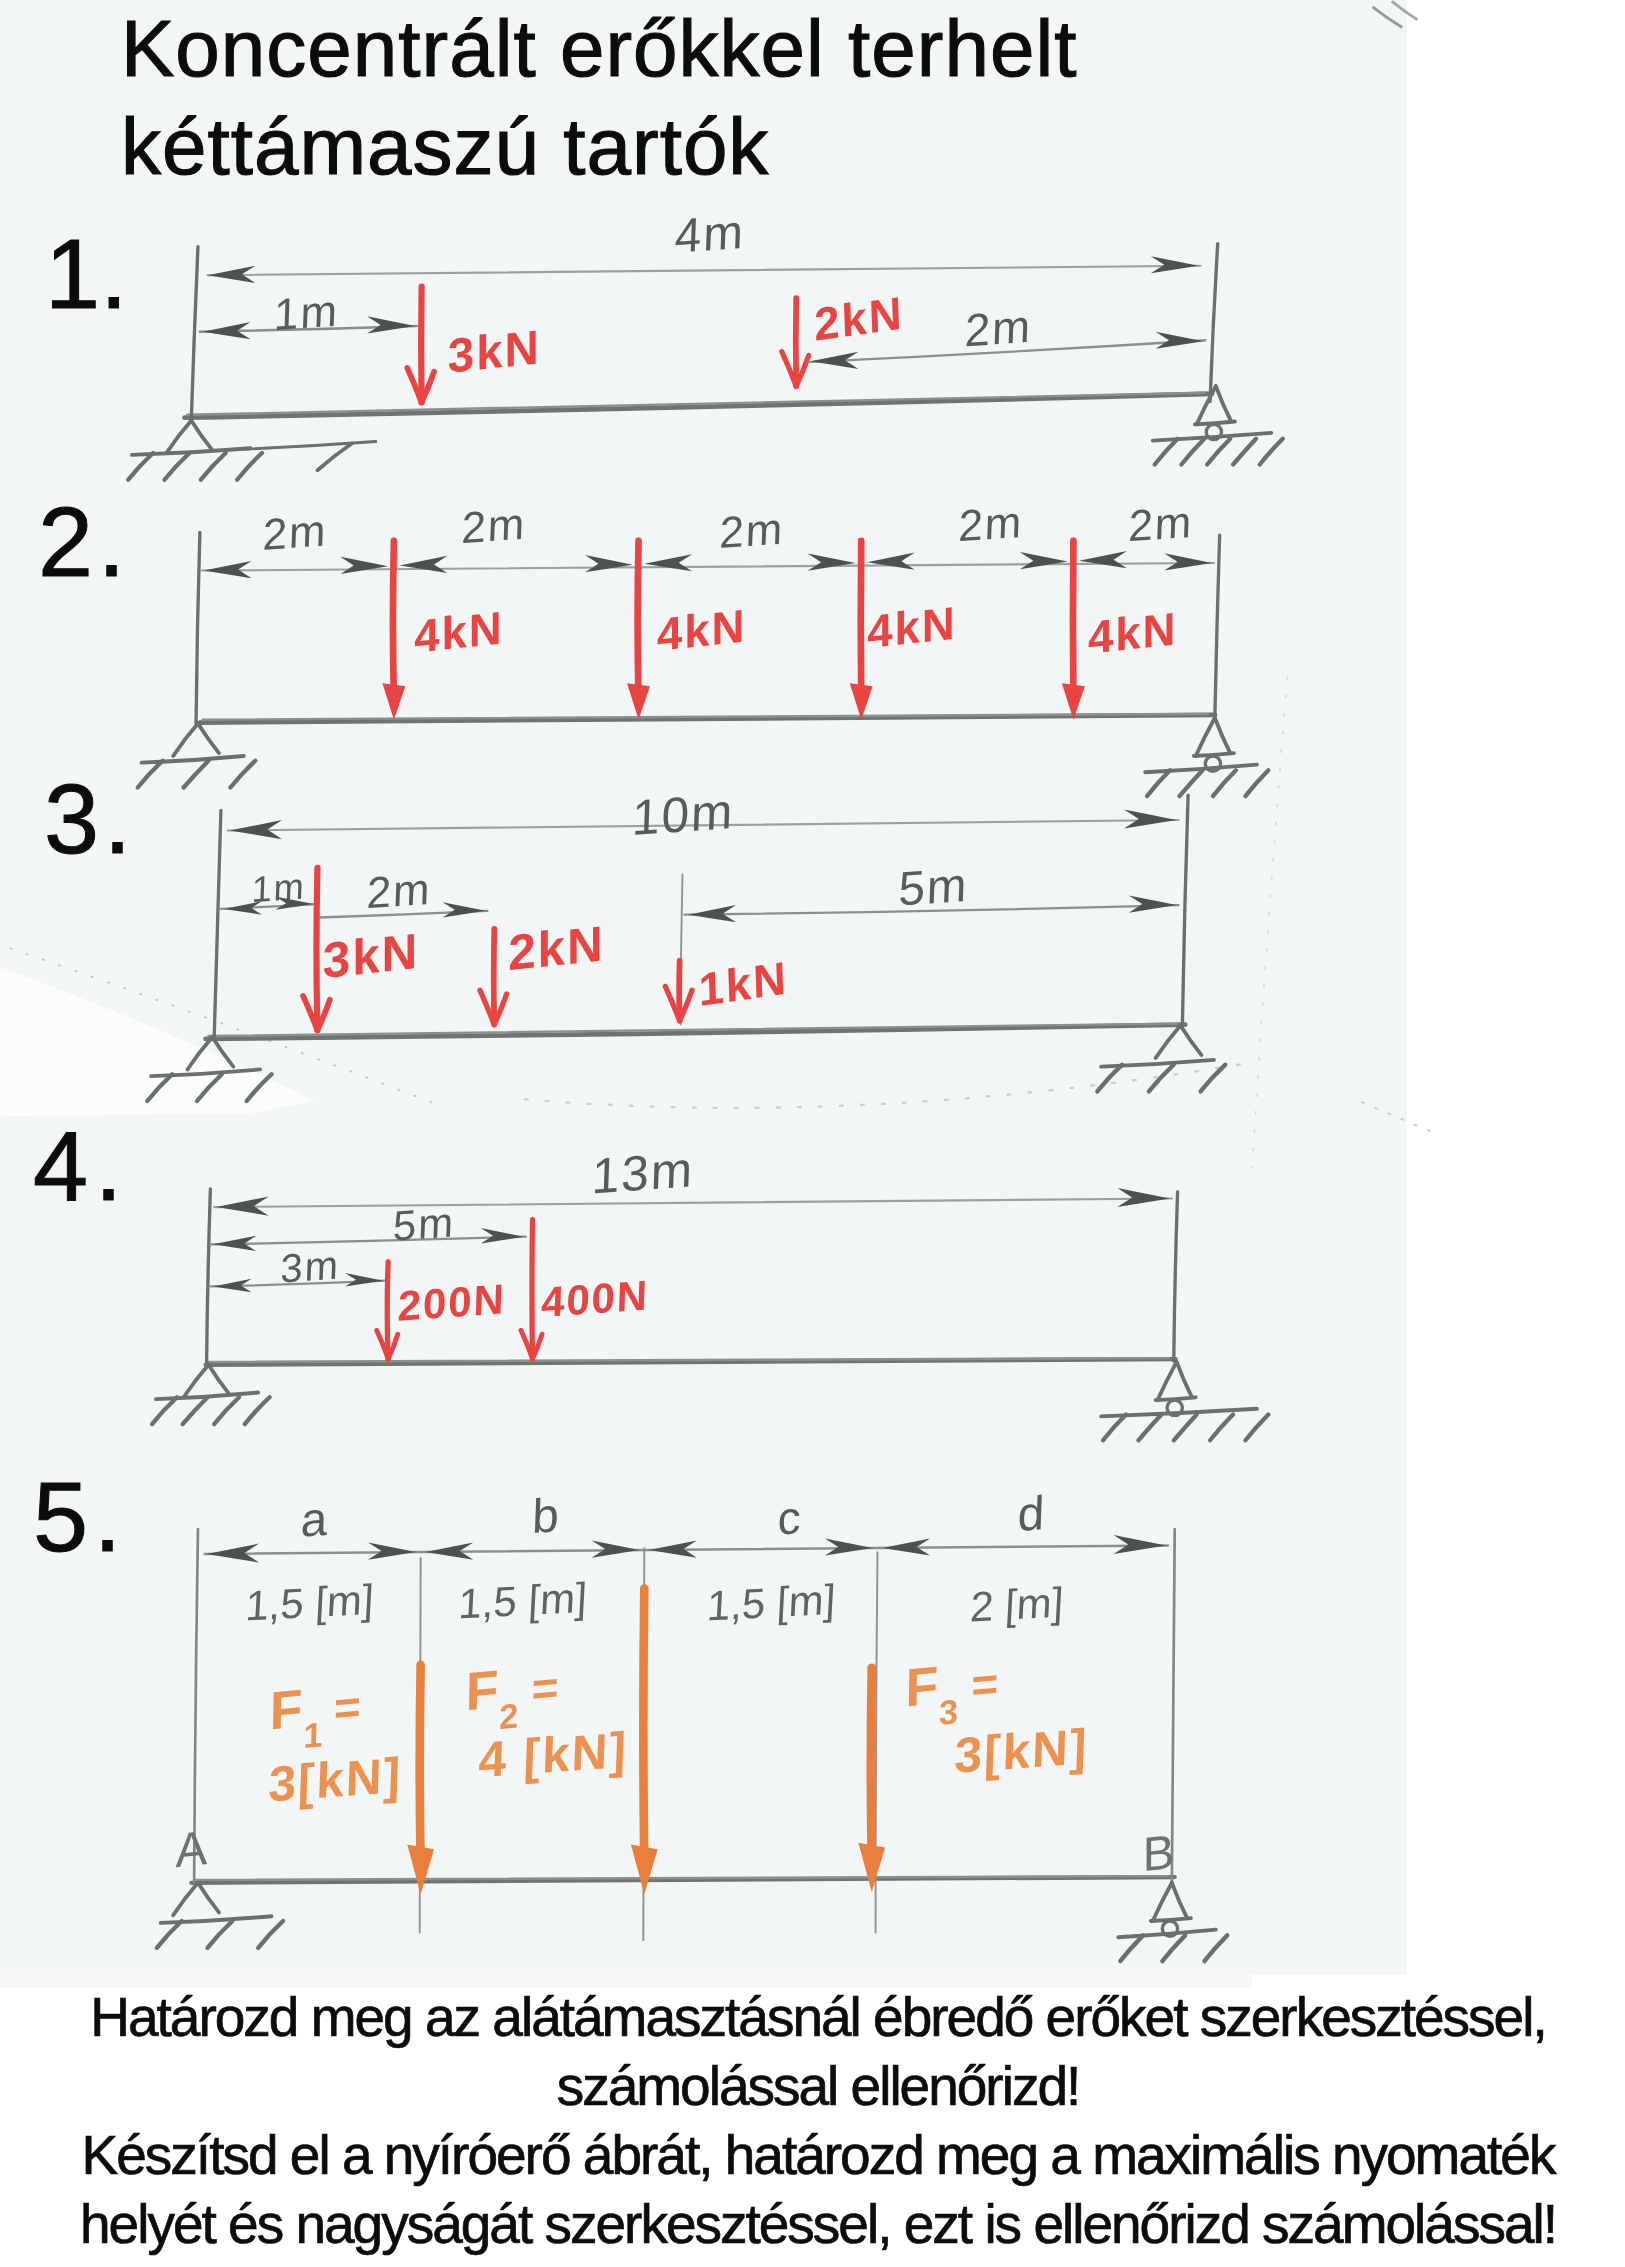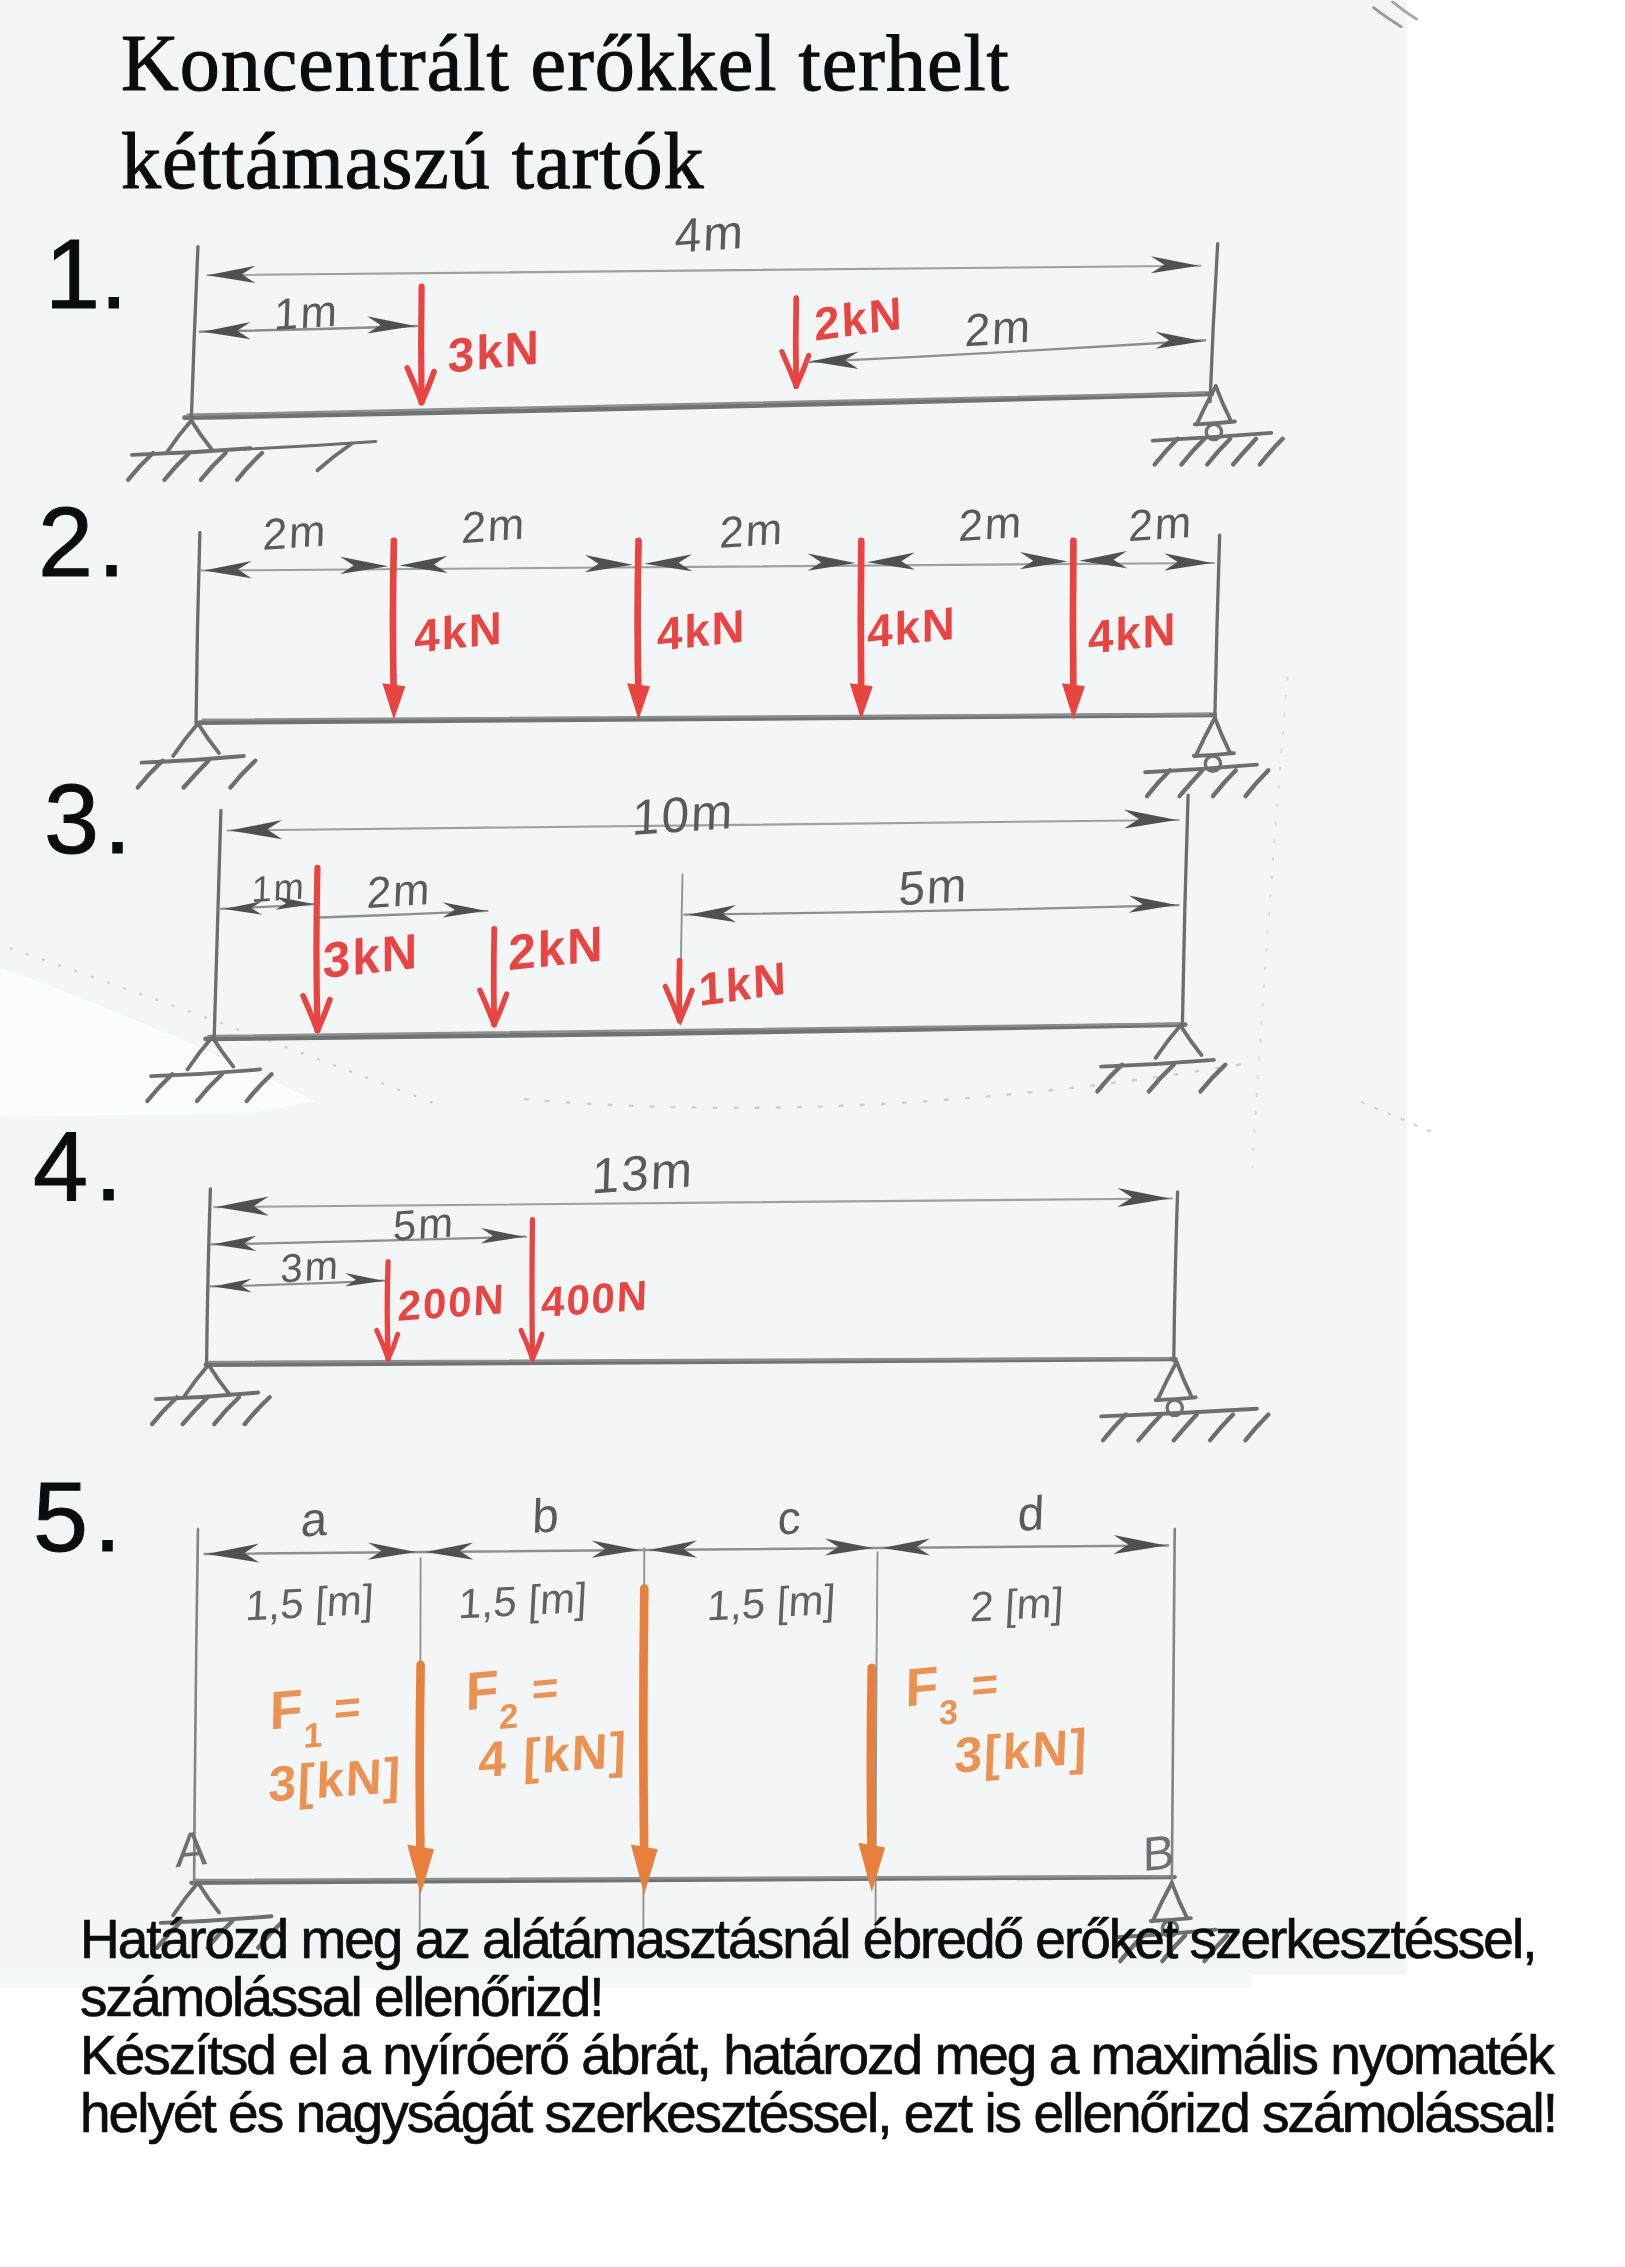--- a/index.html
+++ b/index.html
@@ -539,27 +539,27 @@
         <path d="M1226,1970 Q1233,1989 1242,2007" stroke="#6b706f" stroke-width="4" fill="none" stroke-linecap="round"></path>
         <path d="M1204,2010 Q1225,2009 1246,2007" stroke="#6b706f" stroke-width="4" fill="none" stroke-linecap="round"></path>
         <circle cx="1224" cy="2018" r="8" stroke="#6b706f" stroke-width="3.5" fill="none"></circle>
         <path d="M1170,2027 Q1221,2024 1272,2019" stroke="#6b706f" stroke-width="4" fill="none" stroke-linecap="round"></path>
         <path d="M1196,2025 Q1183,2038 1172,2052" stroke="#6b706f" stroke-width="4.5" fill="none" stroke-linecap="round"></path>
         <path d="M1240,2025 Q1227,2038 1216,2052" stroke="#6b706f" stroke-width="4.5" fill="none" stroke-linecap="round"></path>
         <path d="M1284,2025 Q1271,2038 1260,2052" stroke="#6b706f" stroke-width="4.5" fill="none" stroke-linecap="round"></path>
       </g>
 </svg>
 
-<div class="t" style="left:121px;top:14px;font-size:80px;line-height:98px;letter-spacing:1px;-webkit-text-stroke:1.1px #0c0c0c;white-space:nowrap;font-family:Liberation Serif, serif;">Koncentrált erőkkel terhelt<br>kéttámaszú tartók</div>
+<div class="t" style="left:121px;top:0;font-size:80px;line-height:98px;letter-spacing:1px;-webkit-text-stroke:1.1px #0c0c0c;white-space:nowrap;">Koncentrált erőkkel terhelt<br>kéttámaszú tartók</div>
 
 <div class="t" style="left:45px;top:217px;font-size:99px;-webkit-text-stroke:1px #0c0c0c;">1.</div>
 
 <div class="t" style="left:38px;top:485px;font-size:99px;-webkit-text-stroke:1px #0c0c0c;">2<span style="margin-left:4.8px">.</span></div>
 
 <div class="t" style="left:44px;top:762px;font-size:99px;-webkit-text-stroke:1px #0c0c0c;">3<span style="margin-left:4.8px">.</span></div>
 
 <div class="t" style="left:33px;top:1109px;font-size:99px;-webkit-text-stroke:1px #0c0c0c;">4<span style="margin-left:6.7px">.</span></div>
 
 <div class="t" style="left:33px;top:1460px;font-size:99px;-webkit-text-stroke:1px #0c0c0c;">5<span style="margin-left:5.7px">.</span></div>
 
-<div class="t" style="left:80px;top:1910px;font-size:55px;line-height:58px;letter-spacing:-2px;-webkit-text-stroke:0.7px #0c0c0c;white-space:nowrap;">Határozd meg az alátámasztásnál ébredő erőket szerkesztéssel,<br>számolással ellenőrizd!<br>Készítsd el a nyíróerő ábrát, határozd meg a maximális nyomaték<br>helyét és nagyságát szerkesztéssel, ezt is ellenőrizd számolással!</div>
+<div class="t" style="left:80px;top:1983px;font-size:55px;line-height:69px;letter-spacing:-2px;-webkit-text-stroke:0.7px #0c0c0c;white-space:nowrap;text-align:center;">Határozd meg az alátámasztásnál ébredő erőket szerkesztéssel,<br>számolással ellenőrizd!<br>Készítsd el a nyíróerő ábrát, határozd meg a maximális nyomaték<br>helyét és nagyságát szerkesztéssel, ezt is ellenőrizd számolással!</div>
 </div>
 
 
 </body></html>

